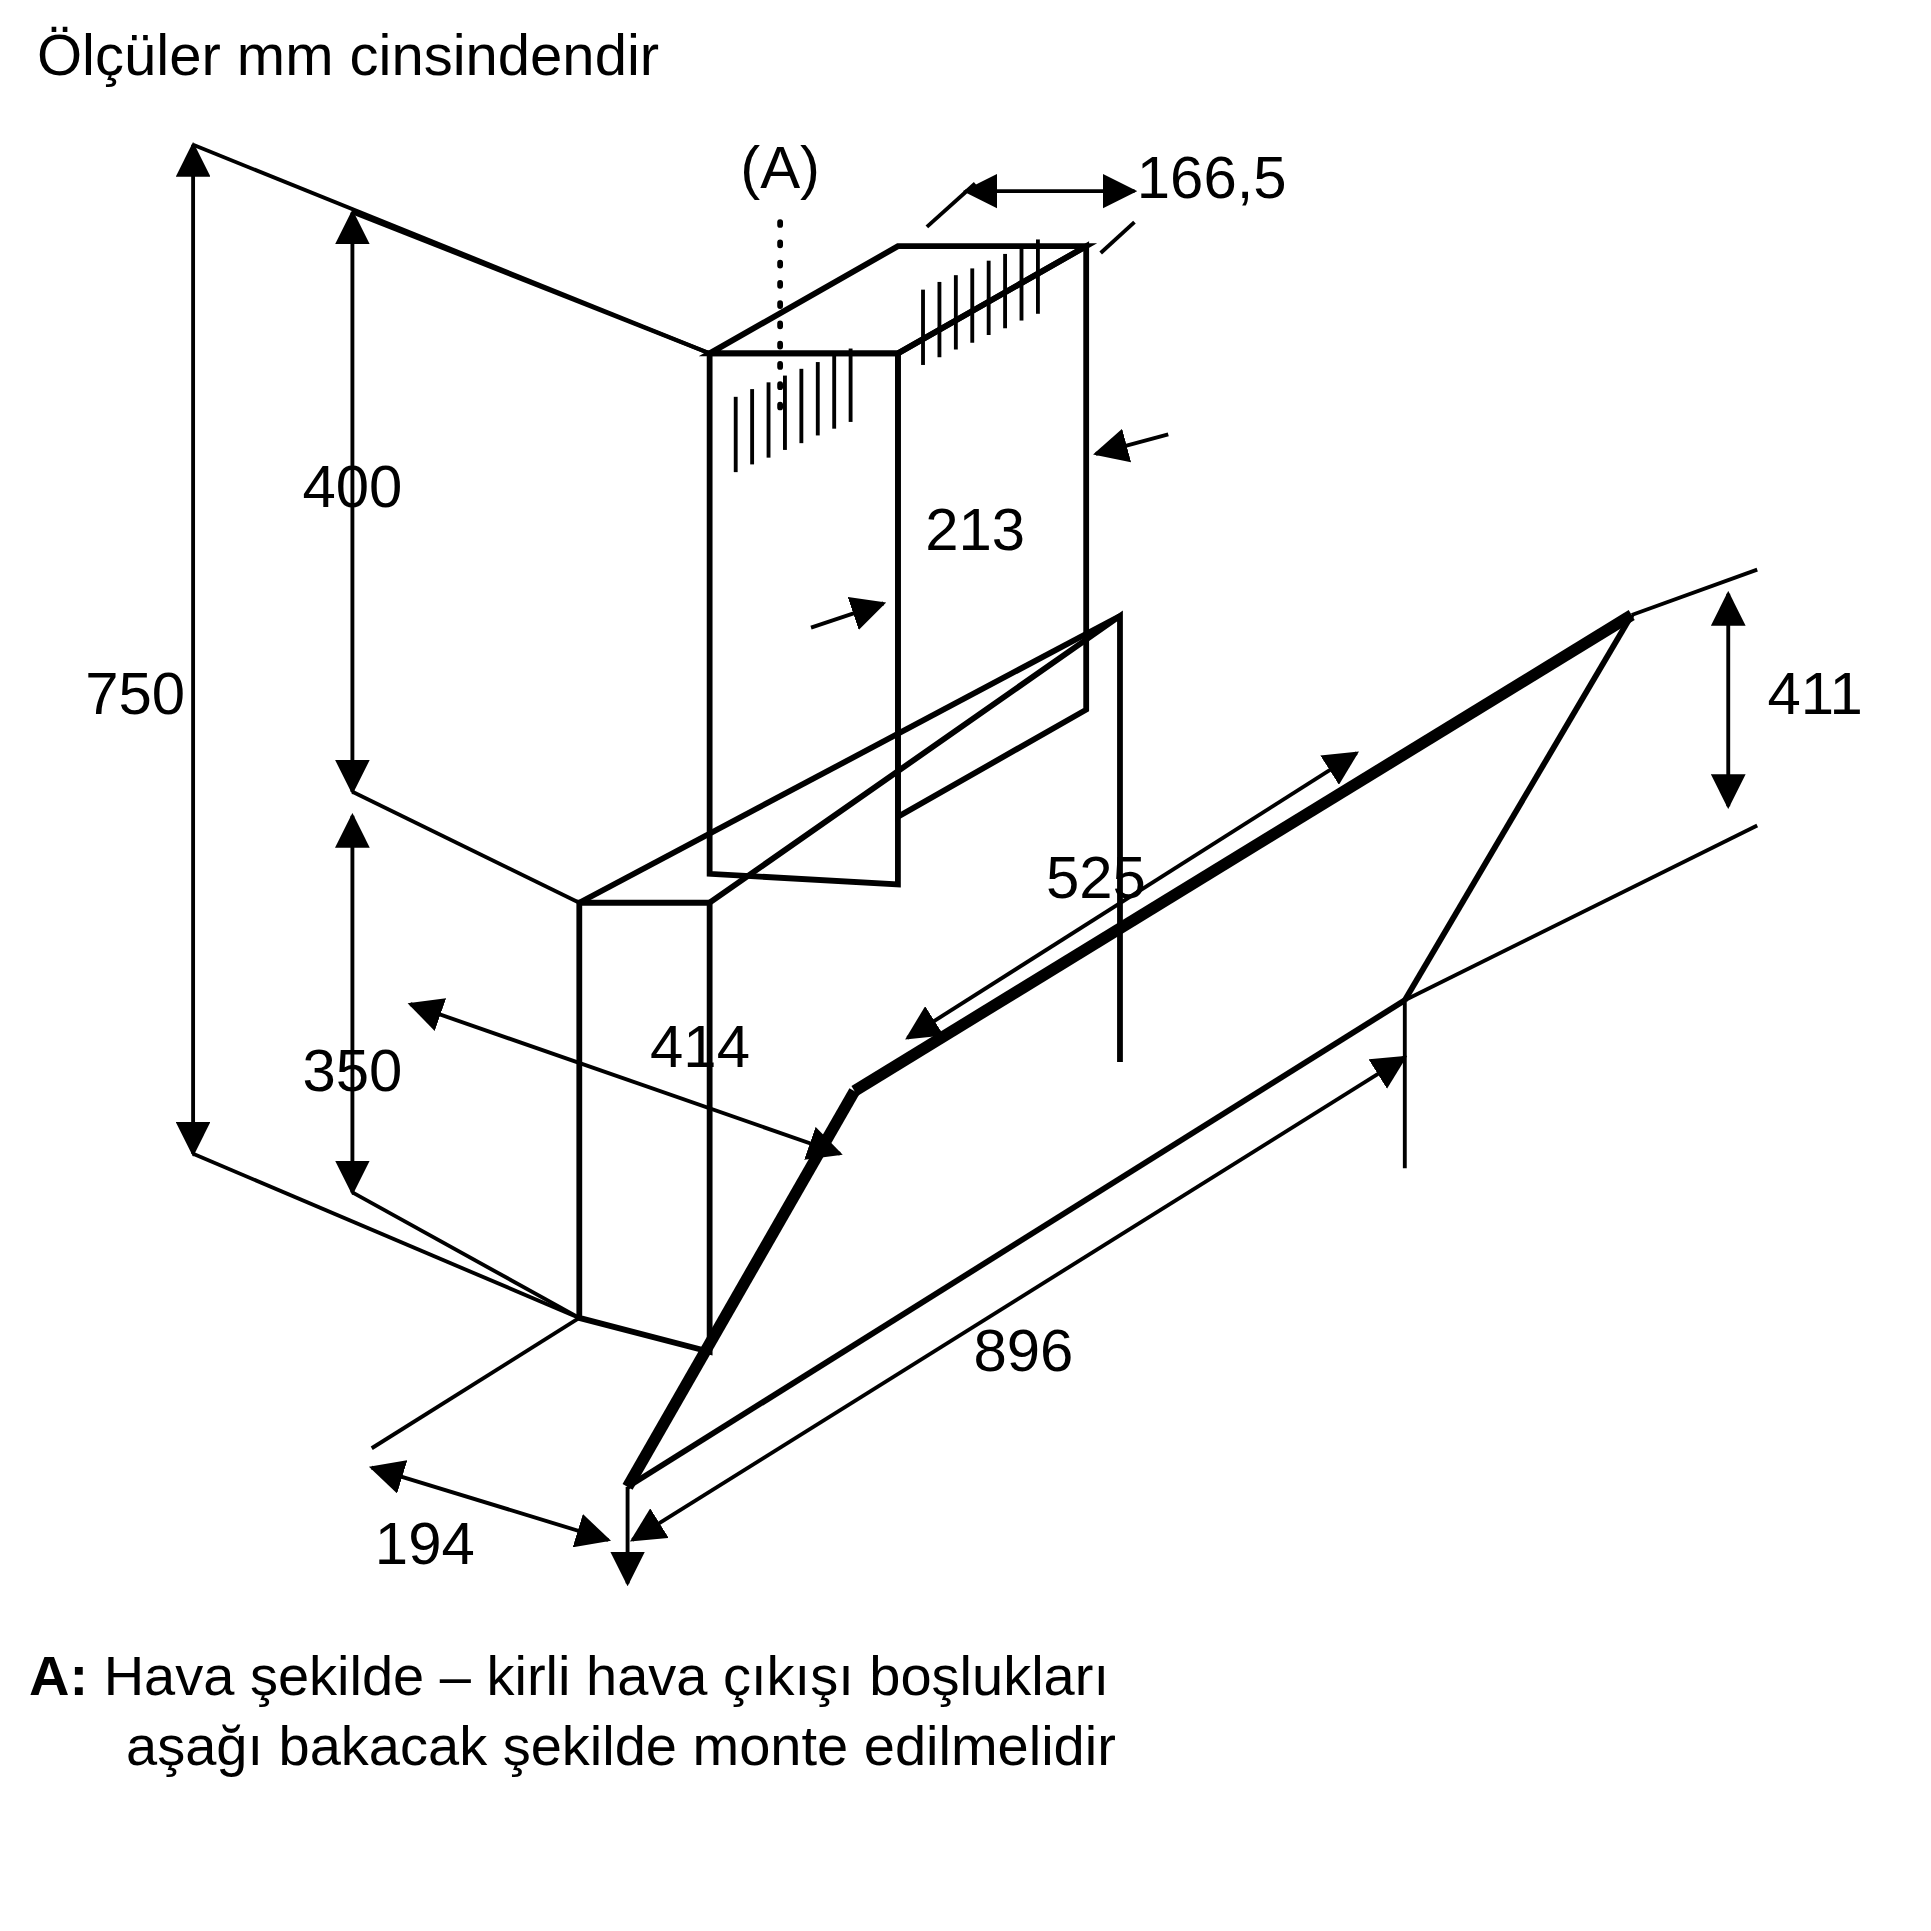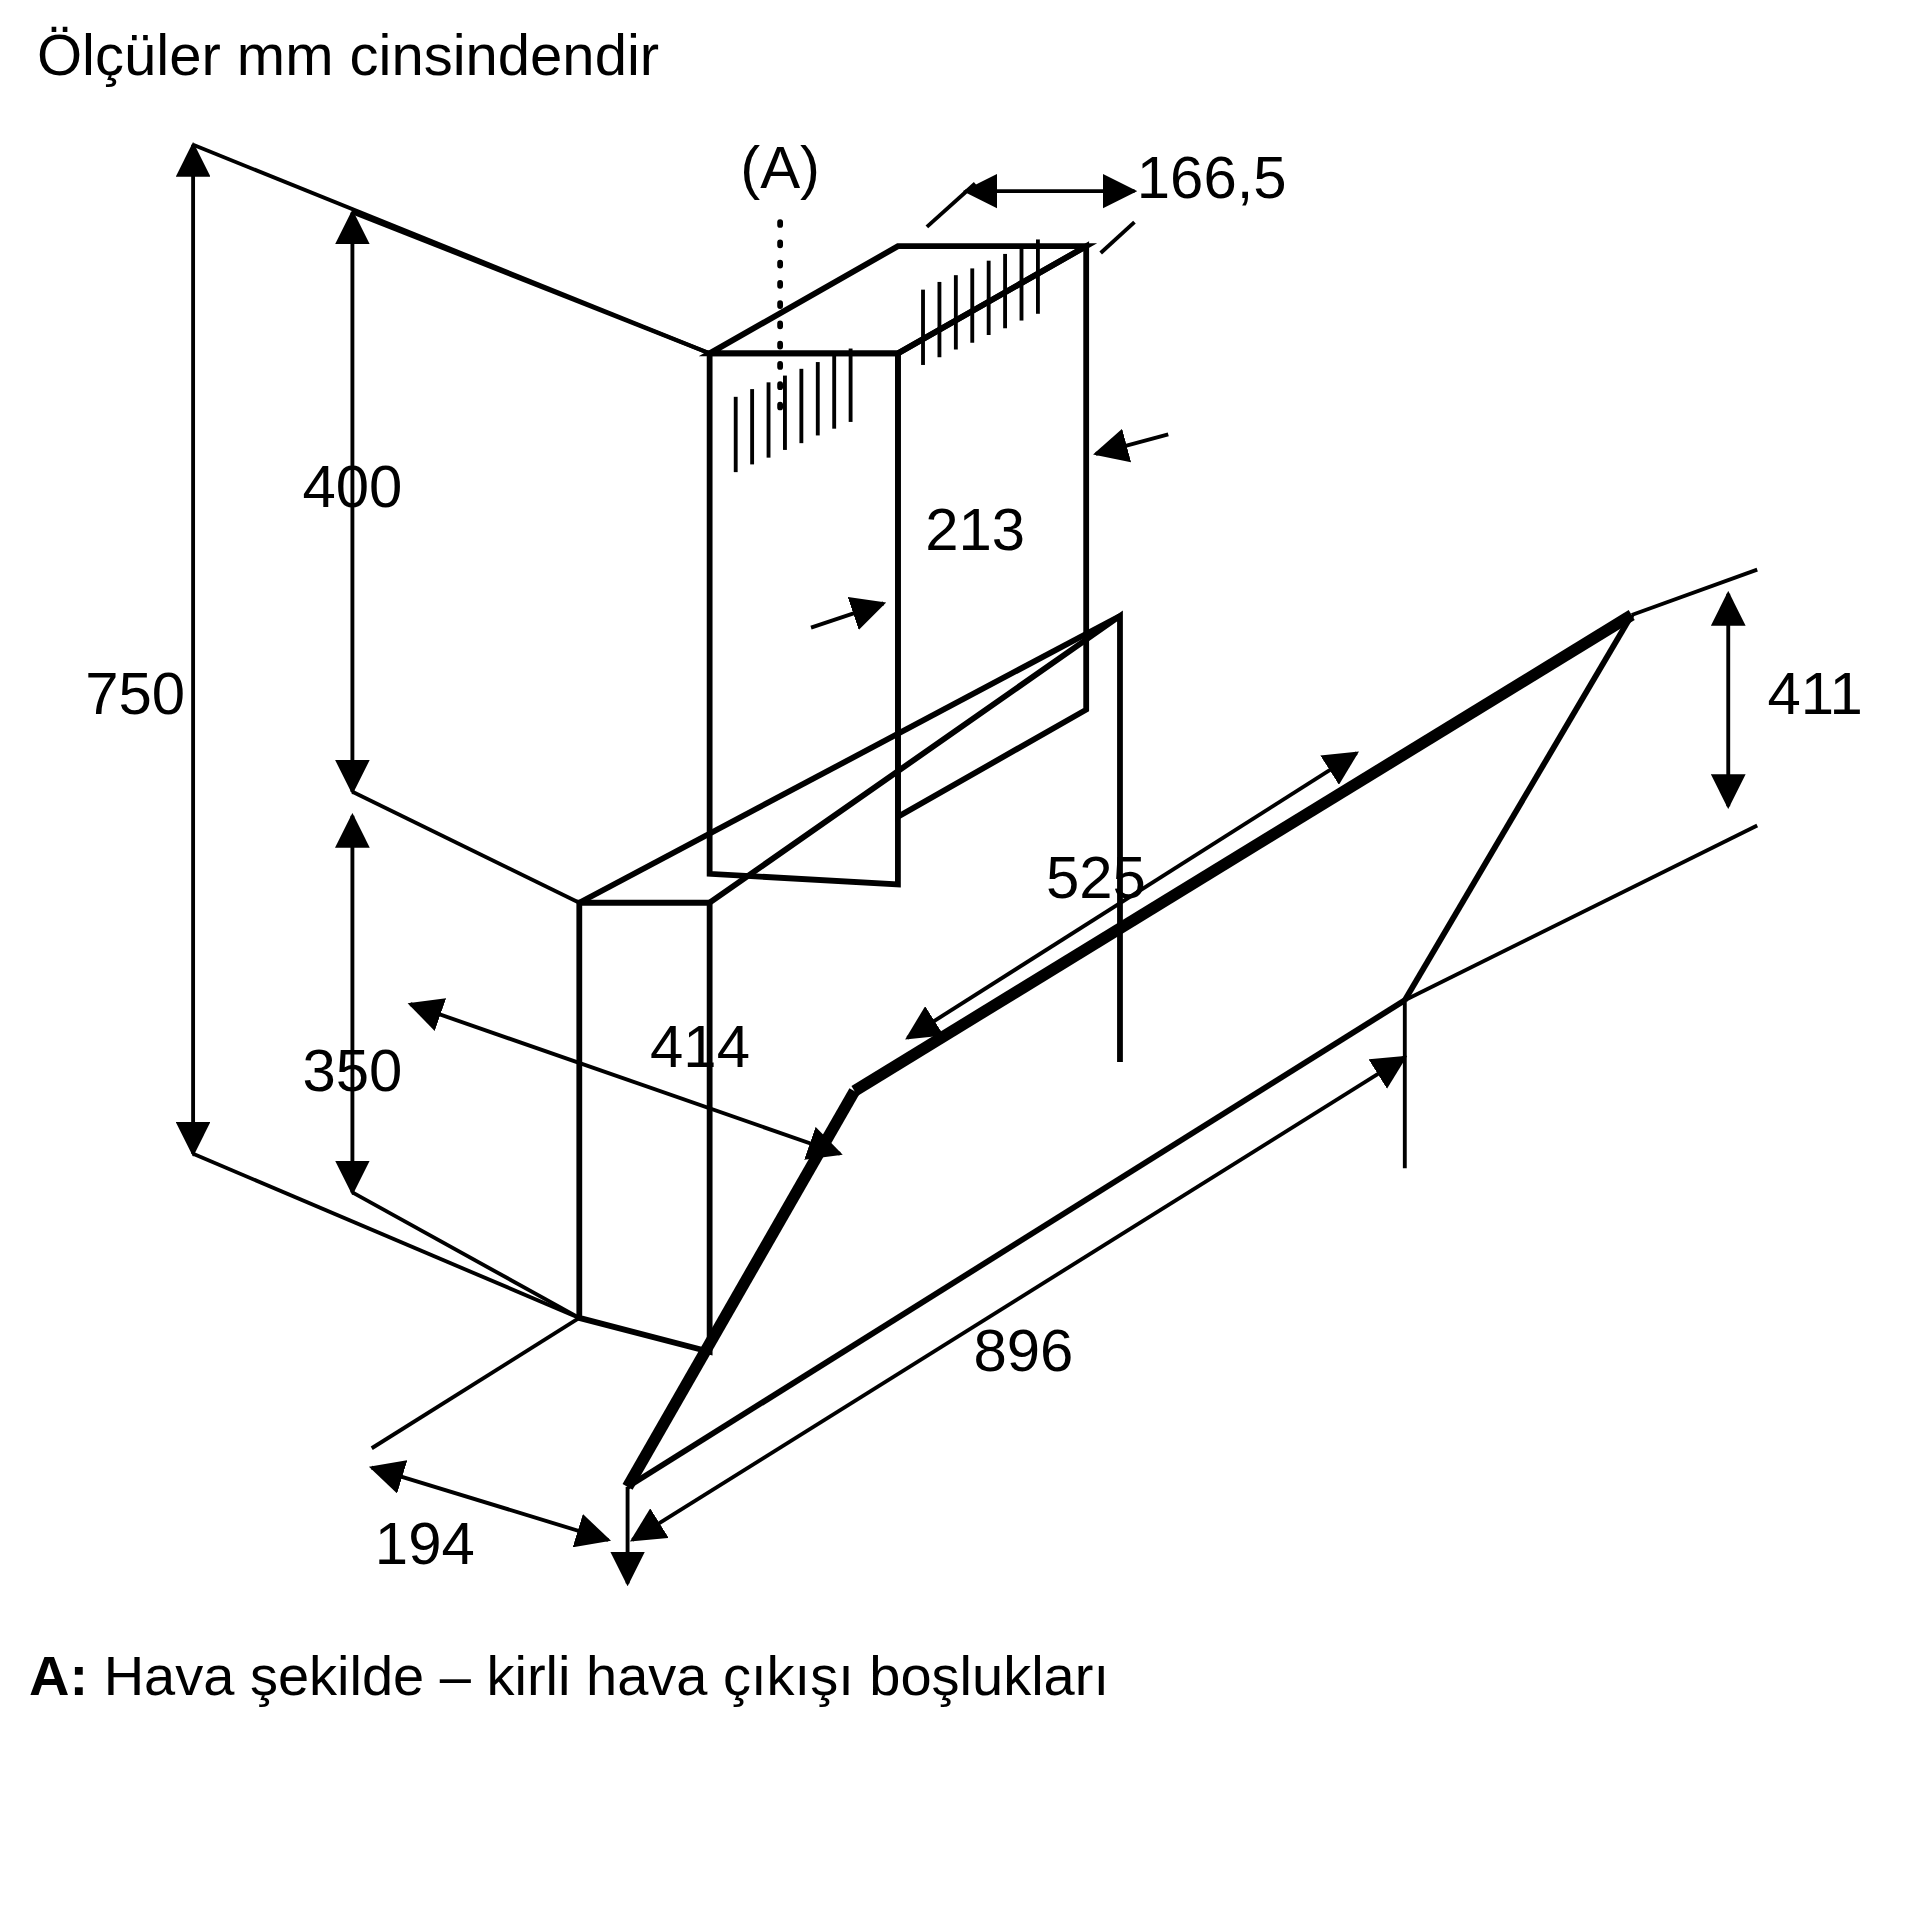--- a/index.html
+++ b/index.html
@@ -211,16 +211,17 @@
 
     <g>
       <path class="ln dotted" d="M 808 230 L 808 430"></path>
       <text class="callout-label" x="808" y="195" text-anchor="middle">(A)</text>
     </g>
 
   </svg>
 
   <div class="footnote">
     <span class="fn-key">A:</span><span> Hava şekilde – kirli hava çıkışı boşlukları</span>
+    <span class="fn-line2">aşağı bakacak şekilde monte edilmelidir</span>
   </div>
 
 </div>
 
 
 </body></html>

